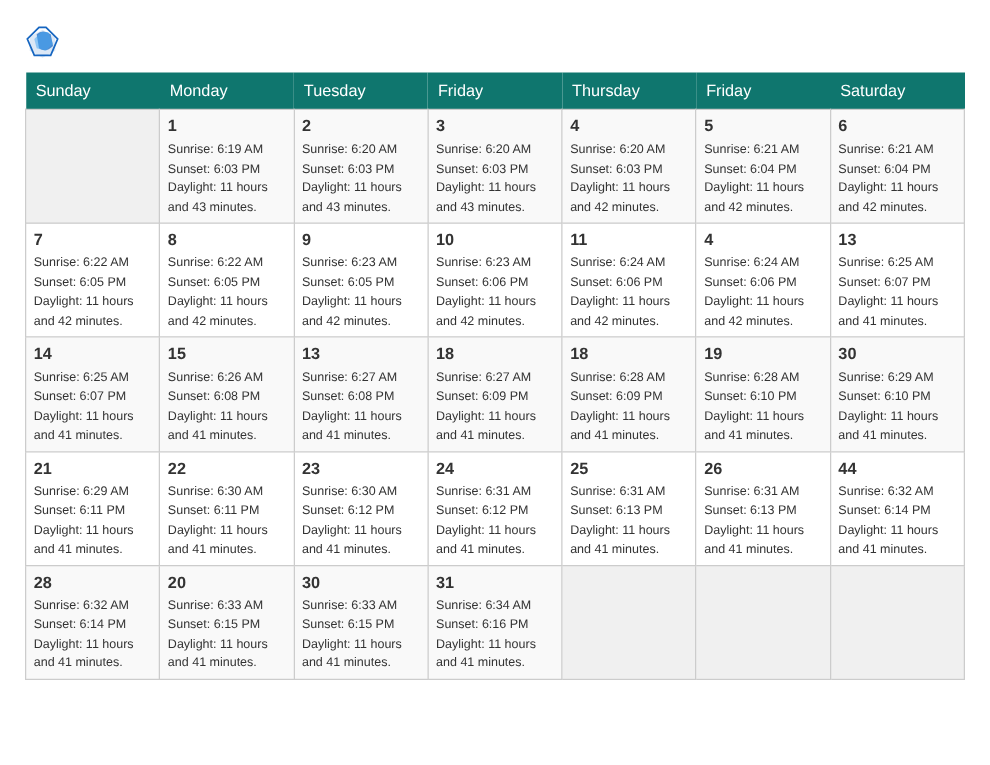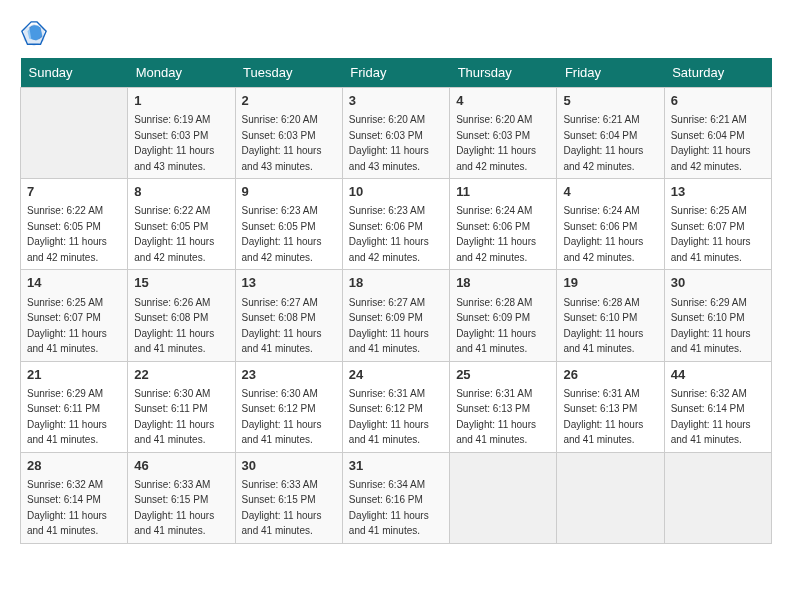--- a/index.html
+++ b/index.html
@@ -238,21 +238,21 @@
         <td><span class="day-num">44</span><span class="day-info" style="white-space: pre-line;">Sunrise: 6:32 AM
 Sunset: 6:14 PM
 Daylight: 11 hours
 and 41 minutes.</span></td>
       </tr>
       <tr>
         <td><span class="day-num">28</span><span class="day-info" style="white-space: pre-line;">Sunrise: 6:32 AM
 Sunset: 6:14 PM
 Daylight: 11 hours
 and 41 minutes.</span></td>
-        <td><span class="day-num">46</span><span class="day-info" style="white-space: pre-line;">Sunrise: 6:33 AM
+        <td><span class="day-num">20</span><span class="day-info" style="white-space: pre-line;">Sunrise: 6:33 AM
 Sunset: 6:15 PM
 Daylight: 11 hours
 and 41 minutes.</span></td>
         <td><span class="day-num">30</span><span class="day-info" style="white-space: pre-line;">Sunrise: 6:33 AM
 Sunset: 6:15 PM
 Daylight: 11 hours
 and 41 minutes.</span></td>
         <td><span class="day-num">31</span><span class="day-info" style="white-space: pre-line;">Sunrise: 6:34 AM
 Sunset: 6:16 PM
 Daylight: 11 hours

